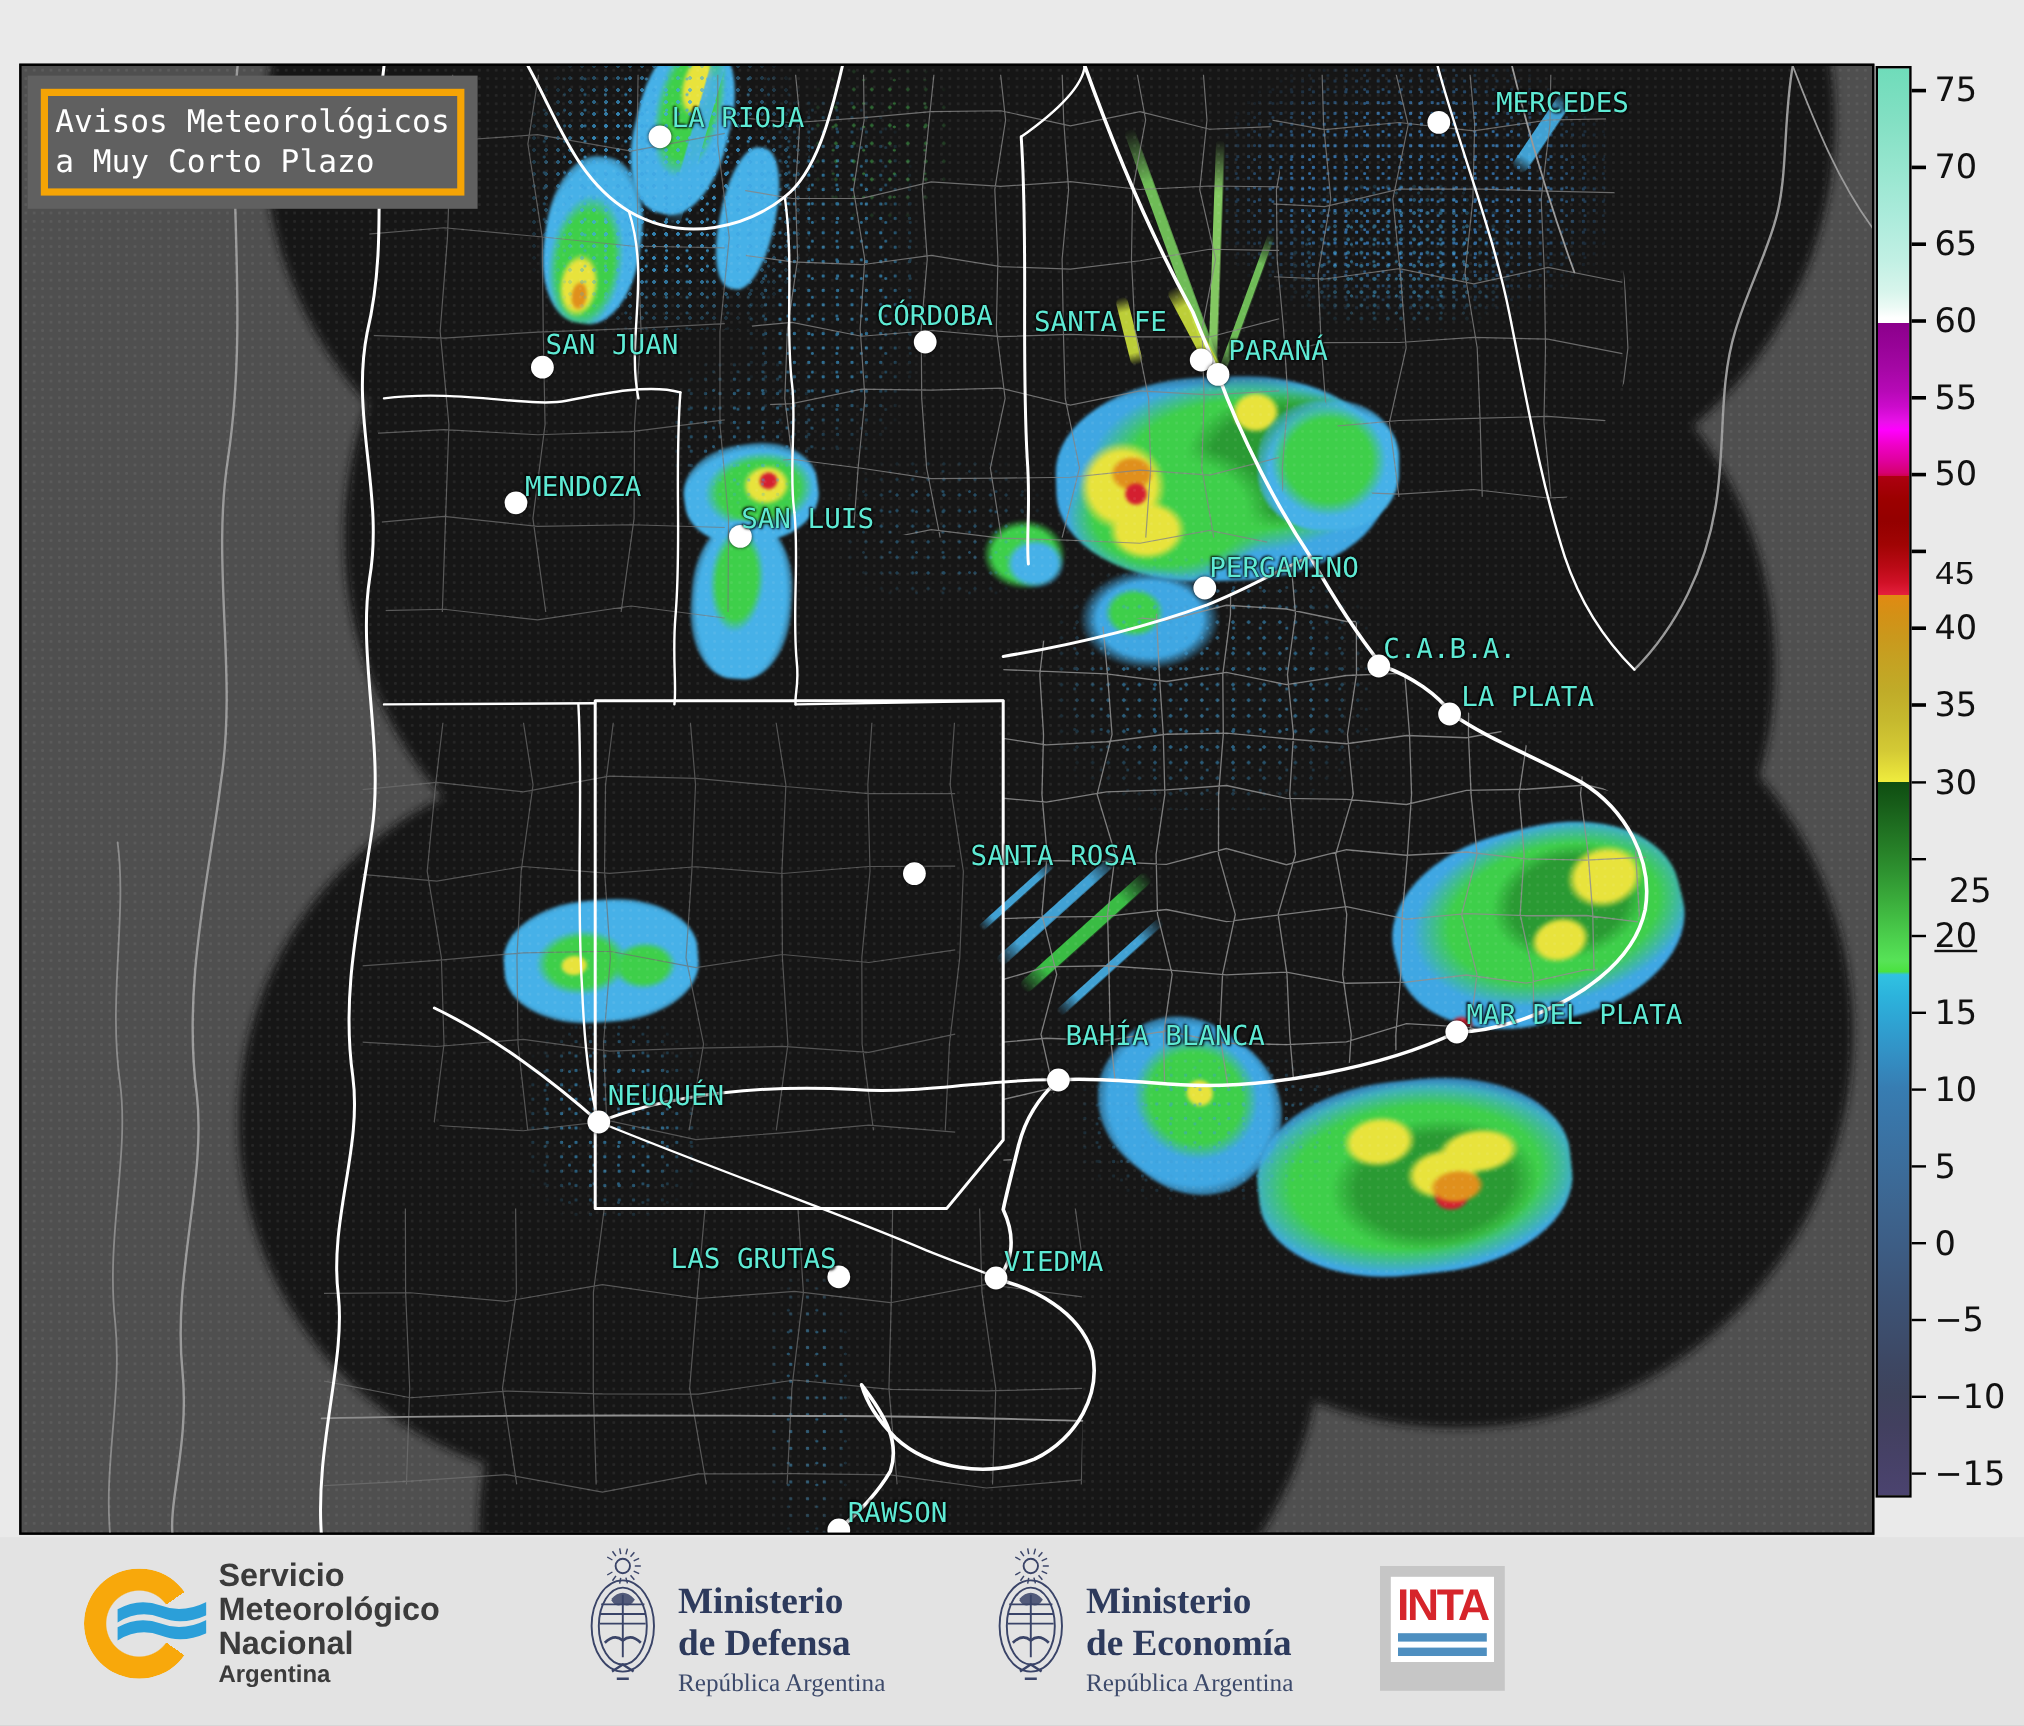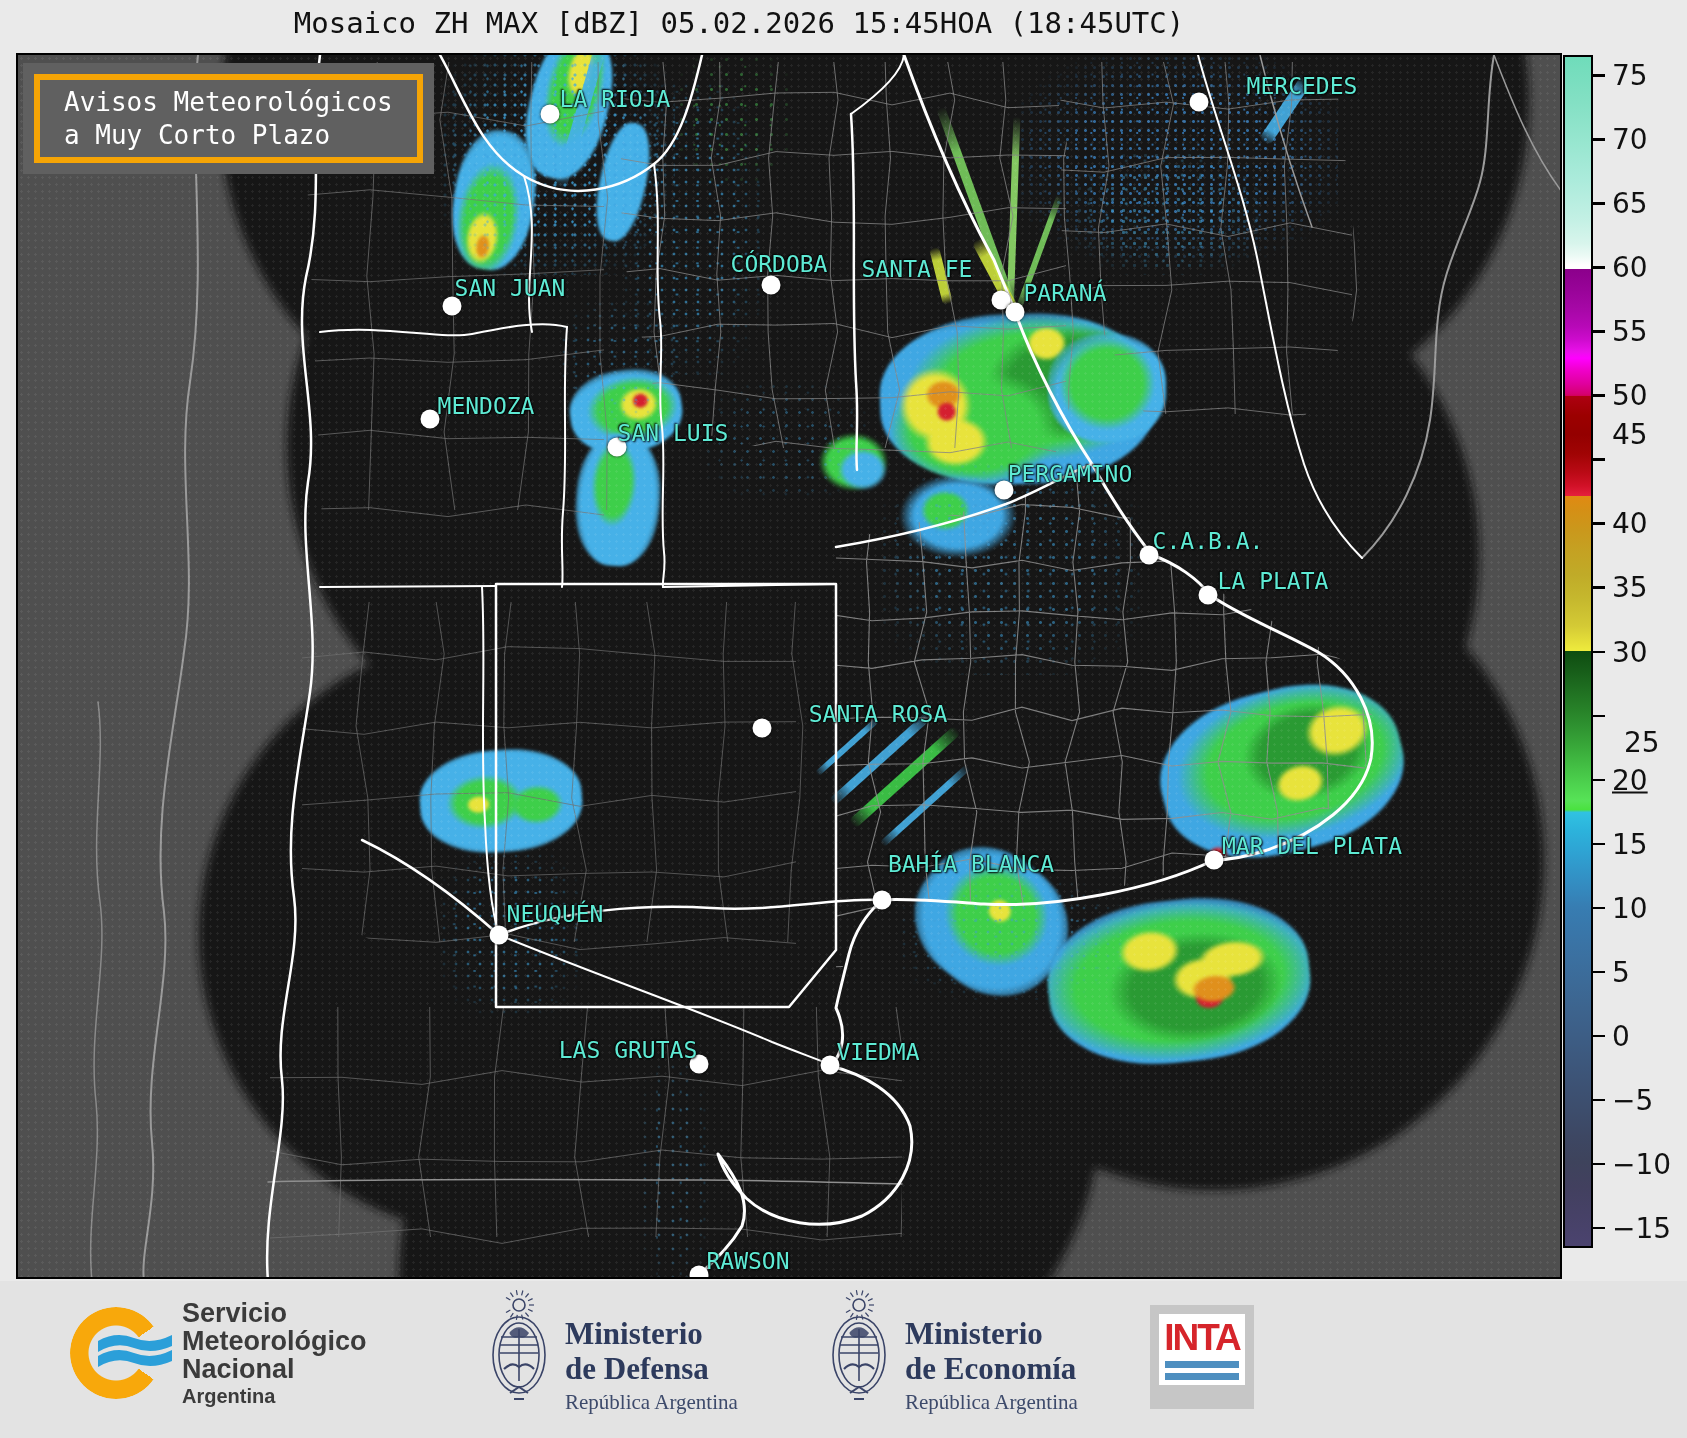--- a/index.html
+++ b/index.html
@@ -15,21 +15,21 @@
        background-image:radial-gradient(rgba(255,255,255,0.07) 1px, transparent 1.4px);
        background-size:7px 7px;}
   .echo-blob{position:absolute;border-radius:45%;filter:blur(1.5px);}
   .echo-speck{position:absolute;}
   .echo-beam{position:absolute;transform-origin:0 50%;filter:blur(.6px);opacity:.9;}
   .city-dot{position:absolute;width:19px;height:19px;border-radius:50%;background:#fff;
             transform:translate(-50%,-50%);box-shadow:0 0 3px rgba(0,0,0,.8);}
   .city-label{position:absolute;transform:translate(-50%,-50%);color:#5eead4;font-size:23px;
               white-space:pre;text-shadow:1px 1px 2px #000,-1px -1px 2px #000;}
   .warning-box{position:absolute;left:5px;top:8px;background:#606060;padding:11px;}
-  .warning-inner{border:6px solid #f5a405;padding:6px 24px;color:#fff;font-size:26px;line-height:1.25;}
+  .warning-inner{border:6px solid #f5a405;padding:6px 6px;color:#fff;font-size:26px;line-height:1.25;}
   
   .colorbar{position:absolute;left:1563px;top:55px;width:30px;height:1193px;
             border:2px solid #000;box-sizing:border-box;}
   .cb-tick{position:absolute;left:1593px;width:12px;height:2.4px;background:#000;}
   .cb-label{position:absolute;left:1612px;font-family:"DejaVu Sans","Liberation Sans",sans-serif;
             font-size:28px;color:#111;transform:translateY(-50%);}
   
   .footer{position:absolute;left:0;top:1281px;width:1687px;height:157px;background:#e3e3e3;
           font-family:"Liberation Sans","DejaVu Sans",sans-serif;}
   .smn-ring{position:absolute;left:70px;top:26px;width:92px;height:92px;border-radius:50%;
@@ -50,21 +50,20 @@
               align-items:center;justify-content:center;}
   .inta-word{color:#d6252b;font-weight:bold;font-size:37px;letter-spacing:-2px;
              font-family:"Liberation Sans",sans-serif;line-height:1;}
   .inta-bar{width:74px;height:7px;background:#4e8fc0;margin-top:5px;}
 </style>
 </head>
 <body>
 
 <div class="page">
 
-  <div class="title">Mosaico ZH MAX [dBZ] 05.02.2026 15:45HOA (18:45UTC)</div>
 
   <div class="map">
 
     <svg id="coverage-svg" width="1546" height="1226" viewBox="16 53 1546 1226">
       <defs>
         <filter id="soft" x="-20%" y="-20%" width="140%" height="140%">
           <feGaussianBlur stdDeviation="4"></feGaussianBlur>
         </filter>
       </defs>
       <g id="coverage-group" filter="url(#soft)">
@@ -240,21 +239,21 @@
       <div class="cb-label" style="top: 139.483px;">70</div>
       <div class="cb-tick" style="top: 202.485px;"></div>
       <div class="cb-label" style="top: 203.485px;">65</div>
       <div class="cb-tick" style="top: 266.487px;"></div>
       <div class="cb-label" style="top: 267.487px;">60</div>
       <div class="cb-tick" style="top: 330.489px;"></div>
       <div class="cb-label" style="top: 331.489px;">55</div>
       <div class="cb-tick" style="top: 394.491px;"></div>
       <div class="cb-label" style="top: 395.491px;">50</div>
       <div class="cb-tick" style="top: 458.494px;"></div>
-      <div class="cb-label" style="top: 434px;">45</div>
+      <div class="cb-label" style="top: 480px; font-family: Liberation Mono, monospace;">45</div>
       <div class="cb-tick" style="top: 522.496px;"></div>
       <div class="cb-label" style="top: 523.496px;">40</div>
       <div class="cb-tick" style="top: 586.498px;"></div>
       <div class="cb-label" style="top: 587.498px;">35</div>
       <div class="cb-tick" style="top: 650.5px;"></div>
       <div class="cb-label" style="top: 651.5px;">30</div>
       <div class="cb-tick" style="top: 714.502px;"></div>
       <div class="cb-label" style="top: 742px; margin-left: 12px;">25</div>
       <div class="cb-tick" style="top: 778.504px;"></div>
       <div class="cb-label" style="top: 779.504px; text-decoration: underline;">20</div>

